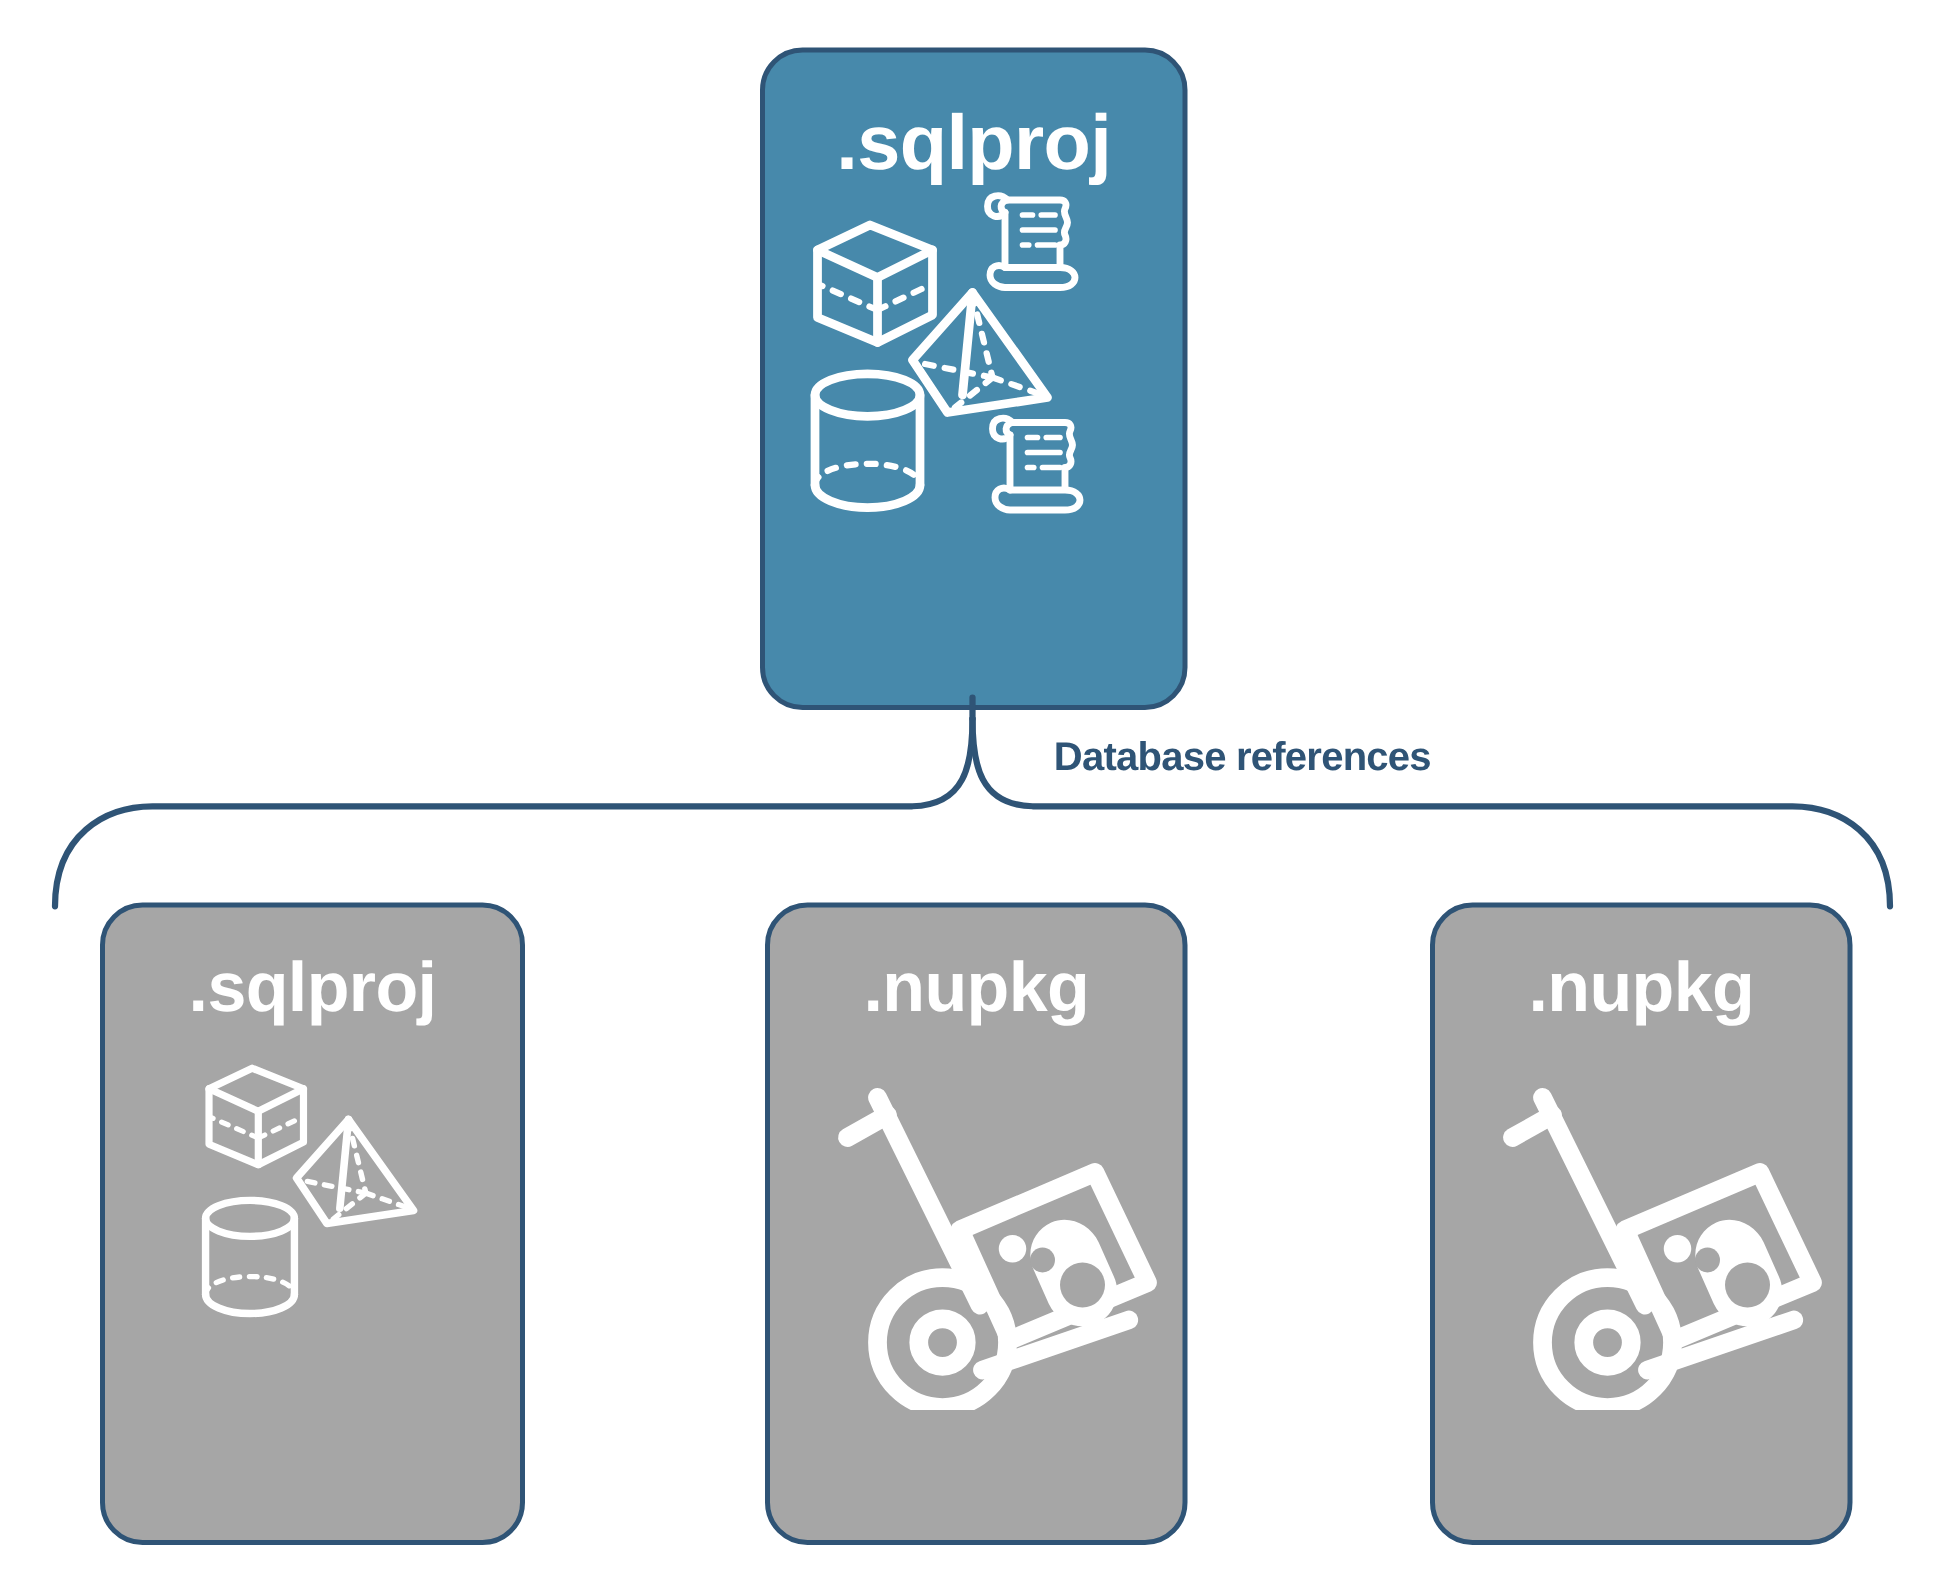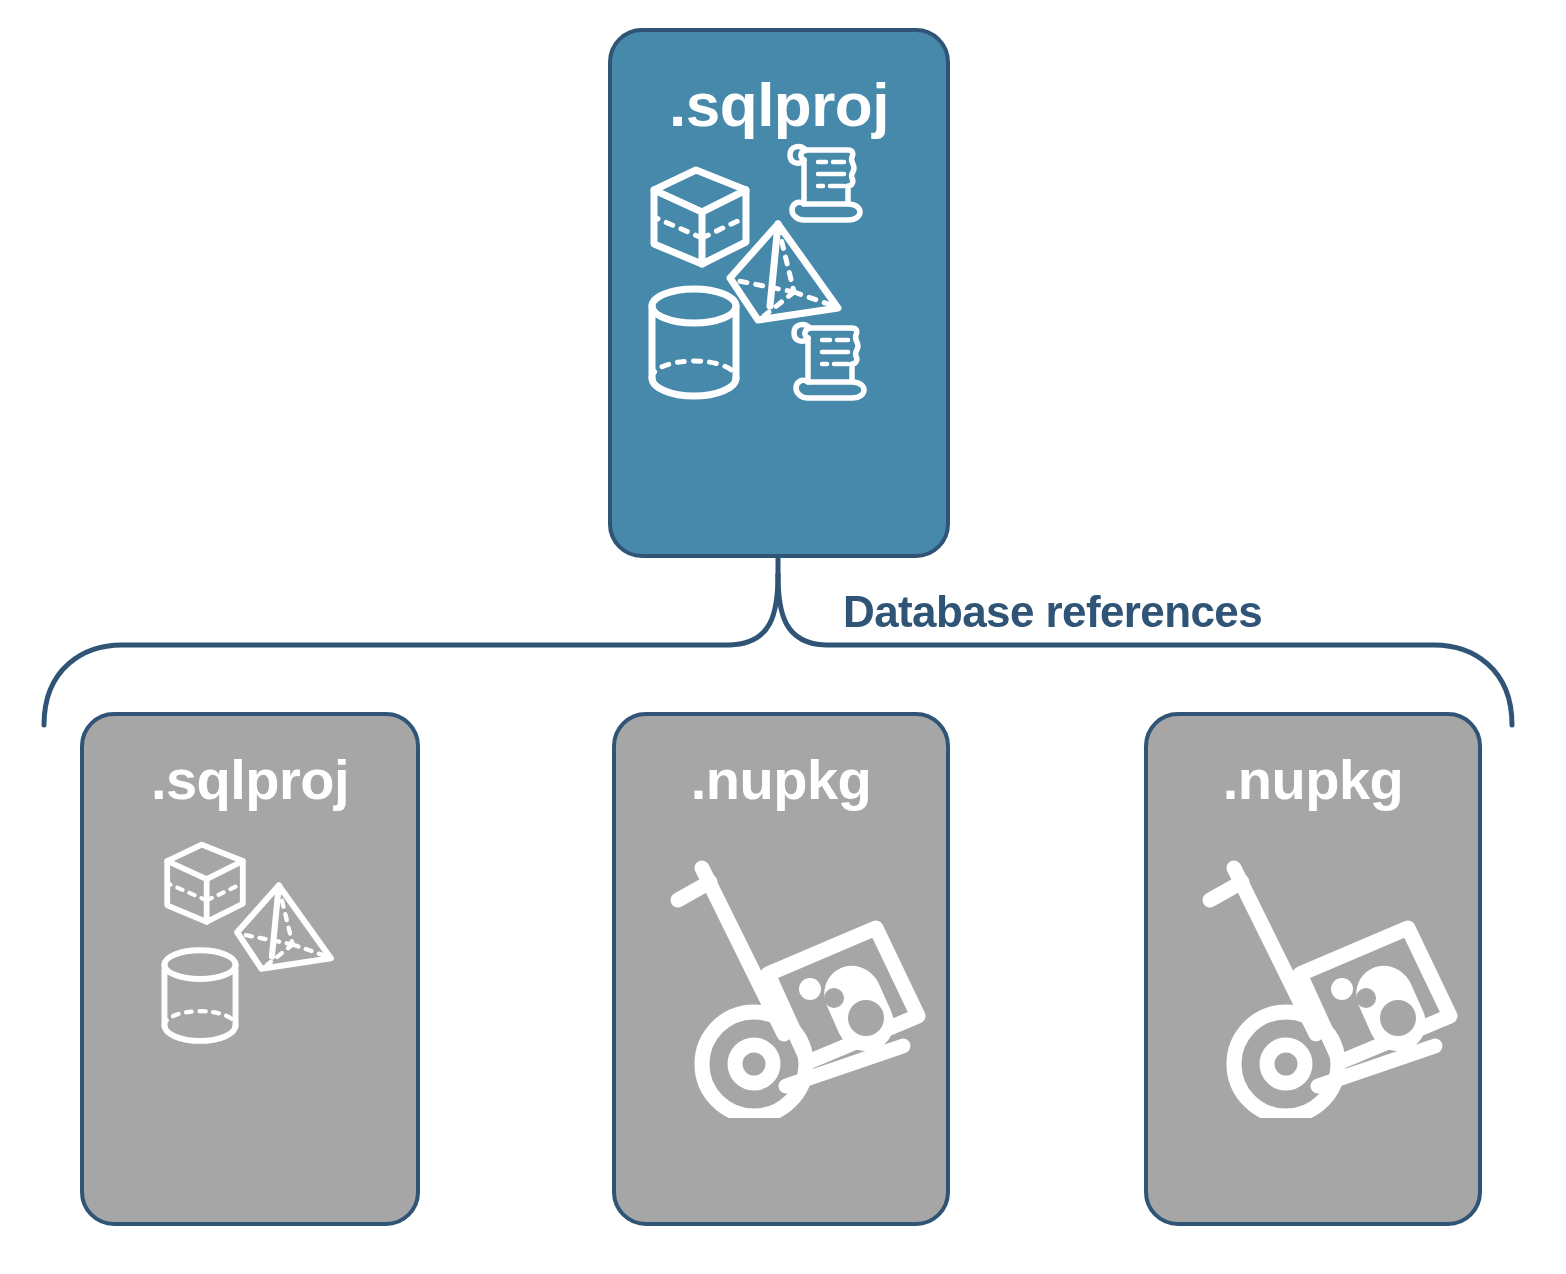--- a/index.html
+++ b/index.html
@@ -22,20 +22,21 @@
 
   
   .node {
     position: absolute;
     box-sizing: border-box;
     border: 4px solid #2f5476;
     border-radius: 34px;
     display: flex;
     flex-direction: column;
     align-items: center;
+    margin-top: 10px;
   }
   .node.primary {
     background: #4789ab;
   }
   .node.secondary {
     background: #a6a6a6;
   }
   .node-label {
     color: #ffffff;
     font-weight: bold;
@@ -76,21 +77,21 @@
     width: 1566px;
     height: 220px;
     pointer-events: none;
   }
 
   
   #caption {
     position: absolute;
     left: 843px;
     top: 587px;
-    font-size: 44px;
+    font-size: 32px;
     font-weight: bold;
     color: #2f5476;
     letter-spacing: -0.6px;
     white-space: nowrap;
     user-select: none;
   }
 </style>
 </head>
 <body>
 

